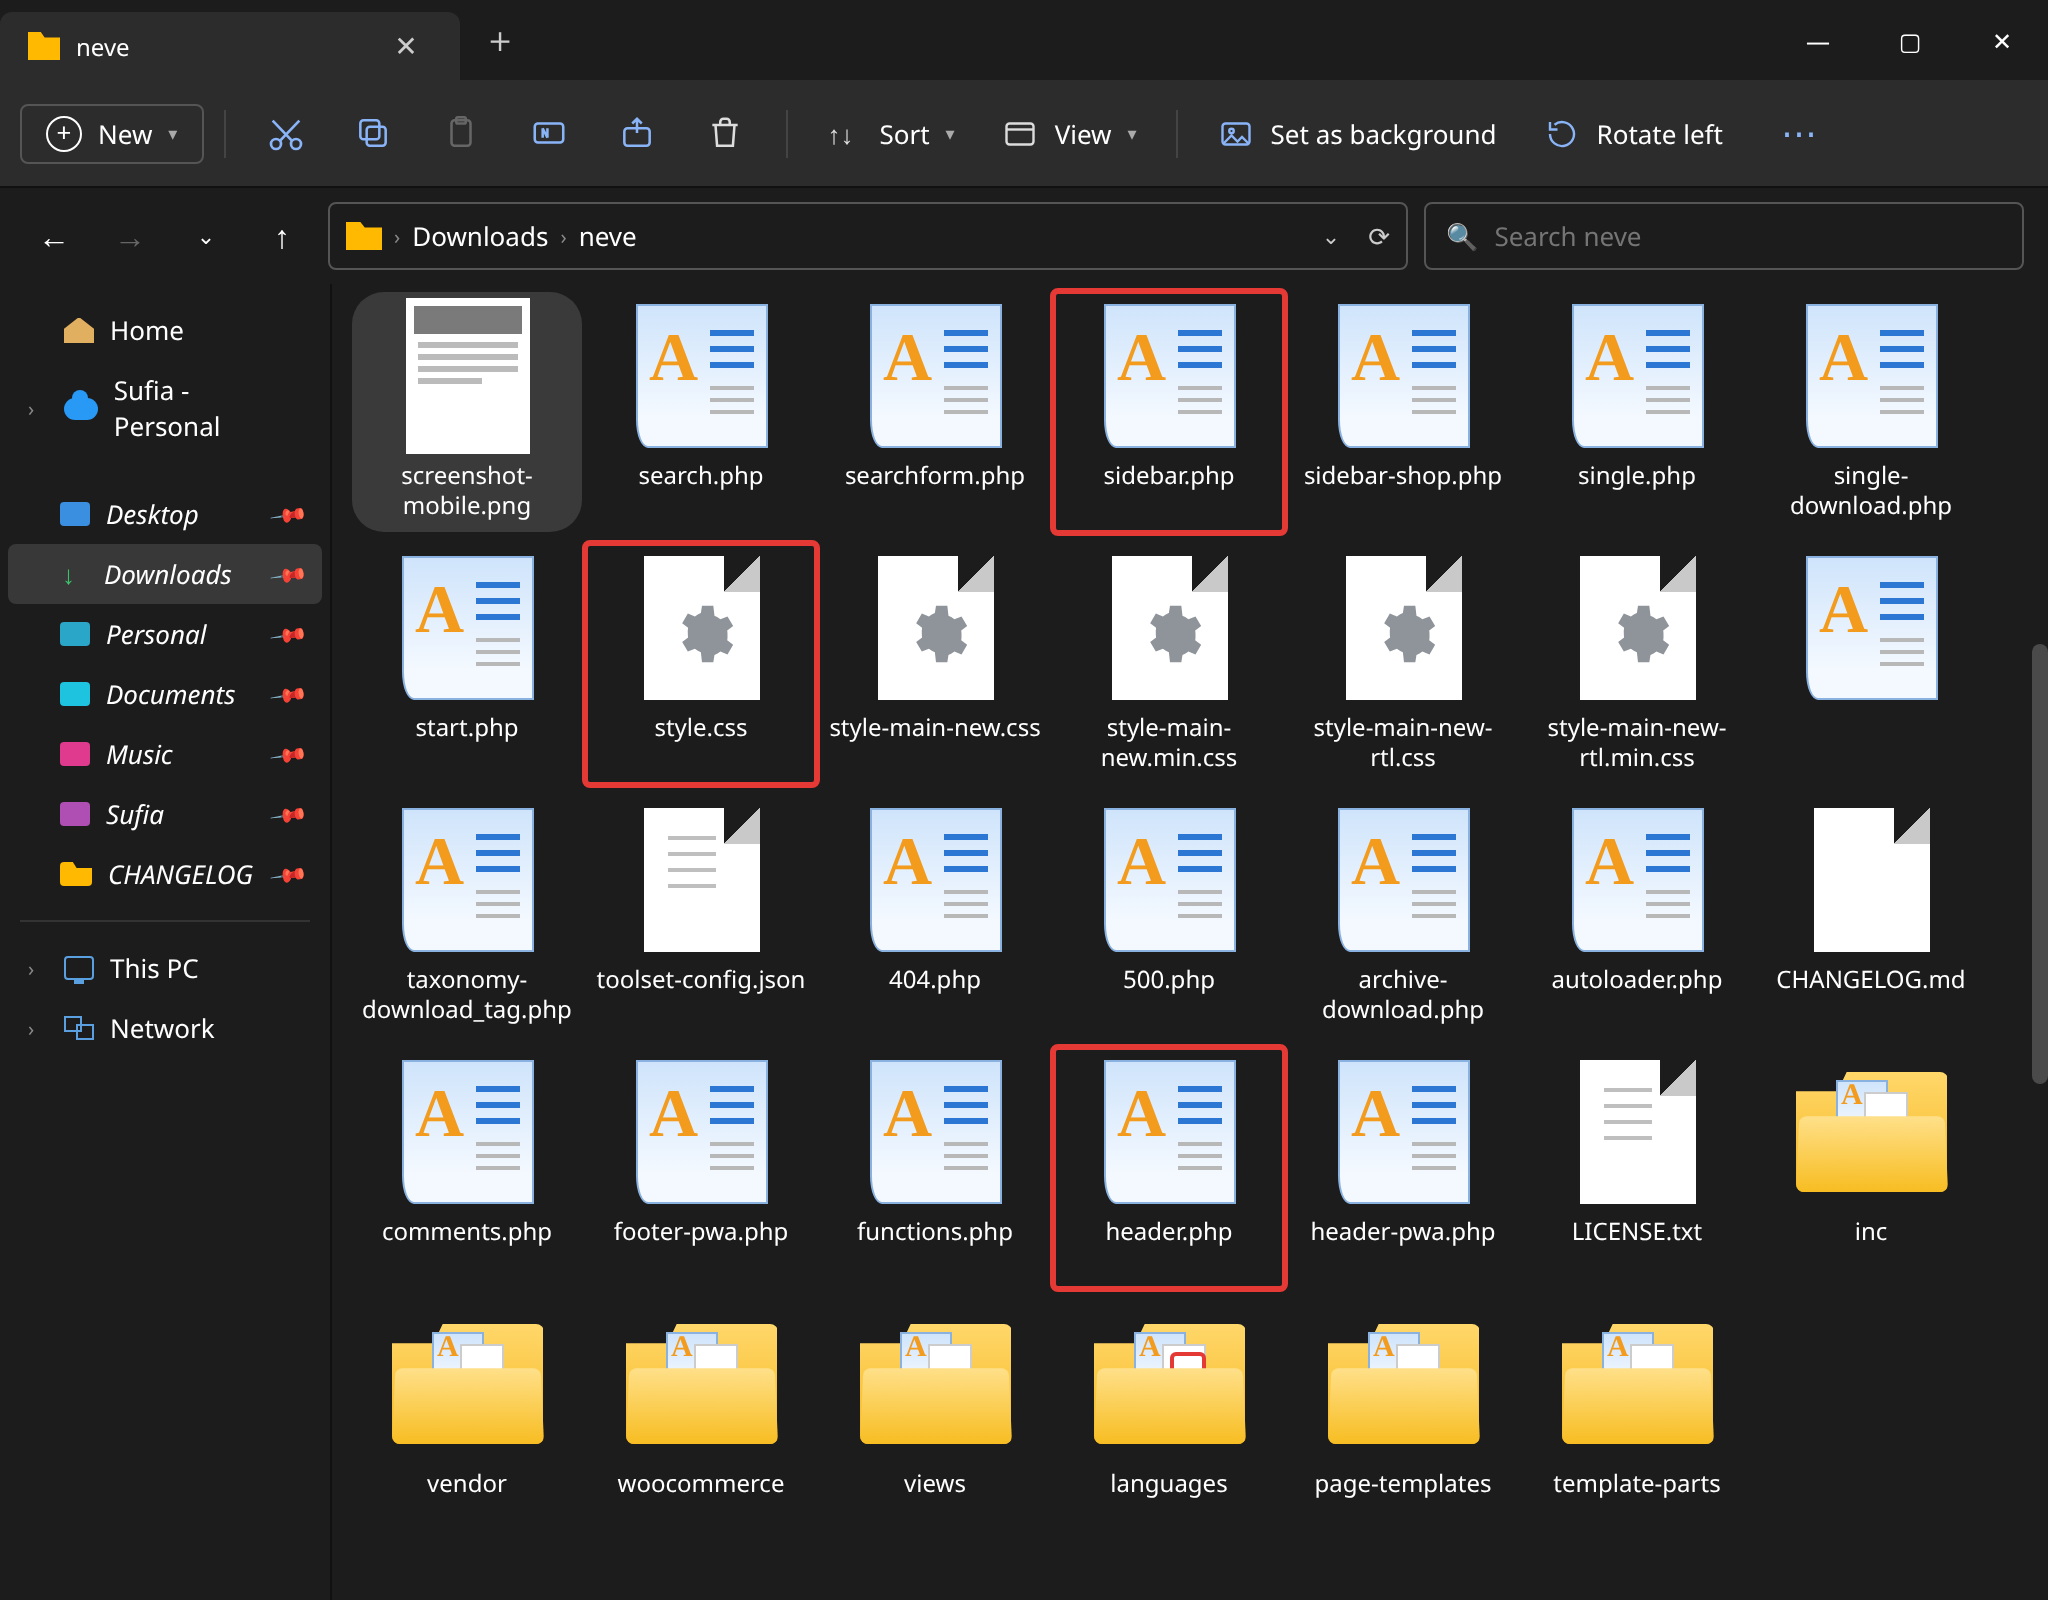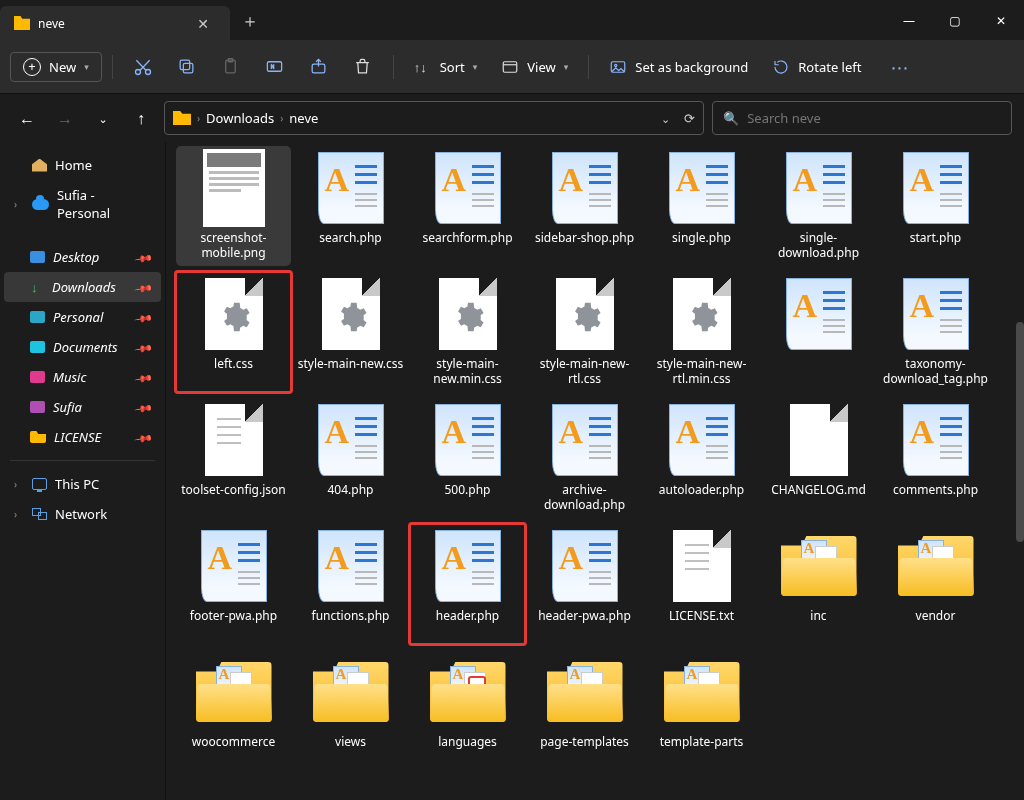--- a/index.html
+++ b/index.html
@@ -153,21 +153,21 @@
   position: relative;
 }
 .grid {
   display: grid;
   grid-template-columns: repeat(7, 115px);
   gap: 6px 2px;
 }
 .file {
   display: flex; flex-direction: column; align-items: center;
   padding: 4px 2px 6px 2px;
-  border-radius: 5px;
+  border-radius: 16px;
   cursor: pointer;
 }
 .file.selected { background: #3a3a3a; }
 .file.highlight { outline: 3px solid #e53935; outline-offset: -1px; border-radius: 2px; }
 .fname {
   font-size: 12px; color: #fff; text-align: center;
   line-height: 1.25; margin-top: 4px;
   word-break: break-word;
   max-width: 110px;
   min-height: 30px;
@@ -474,21 +474,21 @@
           <span>Music</span>
           <span class="pin">📌</span>
         </div>
         <div class="side-item indent">
           <span class="sq purple"></span>
           <span>Sufia</span>
           <span class="pin">📌</span>
         </div>
         <div class="side-item indent">
           <span class="sq gold"></span>
-          <span>LICENSE</span>
+          <span>CHANGELOG</span>
           <span class="pin">📌</span>
         </div>
       </div>
 
     <div class="side-sep"></div>
 
     <div class="side-item">
       <span class="exp">›</span>
       <span class="pc-ico"></span>
       <span>This PC</span>
@@ -519,20 +519,26 @@
             <div class="icon-code"></div>
           </div>
           <div class="fname">search.php</div>
         </div>
         <div class="file">
           <div class="thumb">
             <div class="icon-code"></div>
           </div>
           <div class="fname">searchform.php</div>
         </div>
+        <div class="file highlight">
+          <div class="thumb">
+            <div class="icon-code"></div>
+          </div>
+          <div class="fname">sidebar.php</div>
+        </div>
         <div class="file">
           <div class="thumb">
             <div class="icon-code"></div>
           </div>
           <div class="fname">sidebar-shop.php</div>
         </div>
         <div class="file">
           <div class="thumb">
             <div class="icon-code"></div>
           </div>
@@ -552,21 +558,21 @@
         </div>
         <div class="file highlight">
           <div class="thumb">
             <div class="icon-gear">
               <div class="fold"></div>
               <svg width="34" height="34" viewBox="0 0 24 24" fill="#8f949b">
                 <path d="M12 8a4 4 0 1 0 0 8 4 4 0 0 0 0-8zm9 4a7.9 7.9 0 0 0-.1-1.2l2.1-1.6-2-3.4-2.5 1a8 8 0 0 0-2.1-1.2L16 2h-4l-.4 2.6a8 8 0 0 0-2.1 1.2l-2.5-1-2 3.4 2.1 1.6A8 8 0 0 0 7 12c0 .4 0 .8.1 1.2l-2.1 1.6 2 3.4 2.5-1a8 8 0 0 0 2.1 1.2L12 22h4l.4-2.6a8 8 0 0 0 2.1-1.2l2.5 1 2-3.4-2.1-1.6c.1-.4.1-.8.1-1.2z"></path>
               </svg>
             </div>
           </div>
-          <div class="fname">left.css</div>
+          <div class="fname">style.css</div>
         </div>
         <div class="file">
           <div class="thumb">
             <div class="icon-gear">
               <div class="fold"></div>
               <svg width="34" height="34" viewBox="0 0 24 24" fill="#8f949b">
                 <path d="M12 8a4 4 0 1 0 0 8 4 4 0 0 0 0-8zm9 4a7.9 7.9 0 0 0-.1-1.2l2.1-1.6-2-3.4-2.5 1a8 8 0 0 0-2.1-1.2L16 2h-4l-.4 2.6a8 8 0 0 0-2.1 1.2l-2.5-1-2 3.4 2.1 1.6A8 8 0 0 0 7 12c0 .4 0 .8.1 1.2l-2.1 1.6 2 3.4 2.5-1a8 8 0 0 0 2.1 1.2L12 22h4l.4-2.6a8 8 0 0 0 2.1-1.2l2.5 1 2-3.4-2.1-1.6c.1-.4.1-.8.1-1.2z"></path>
               </svg>
             </div>
           </div>

